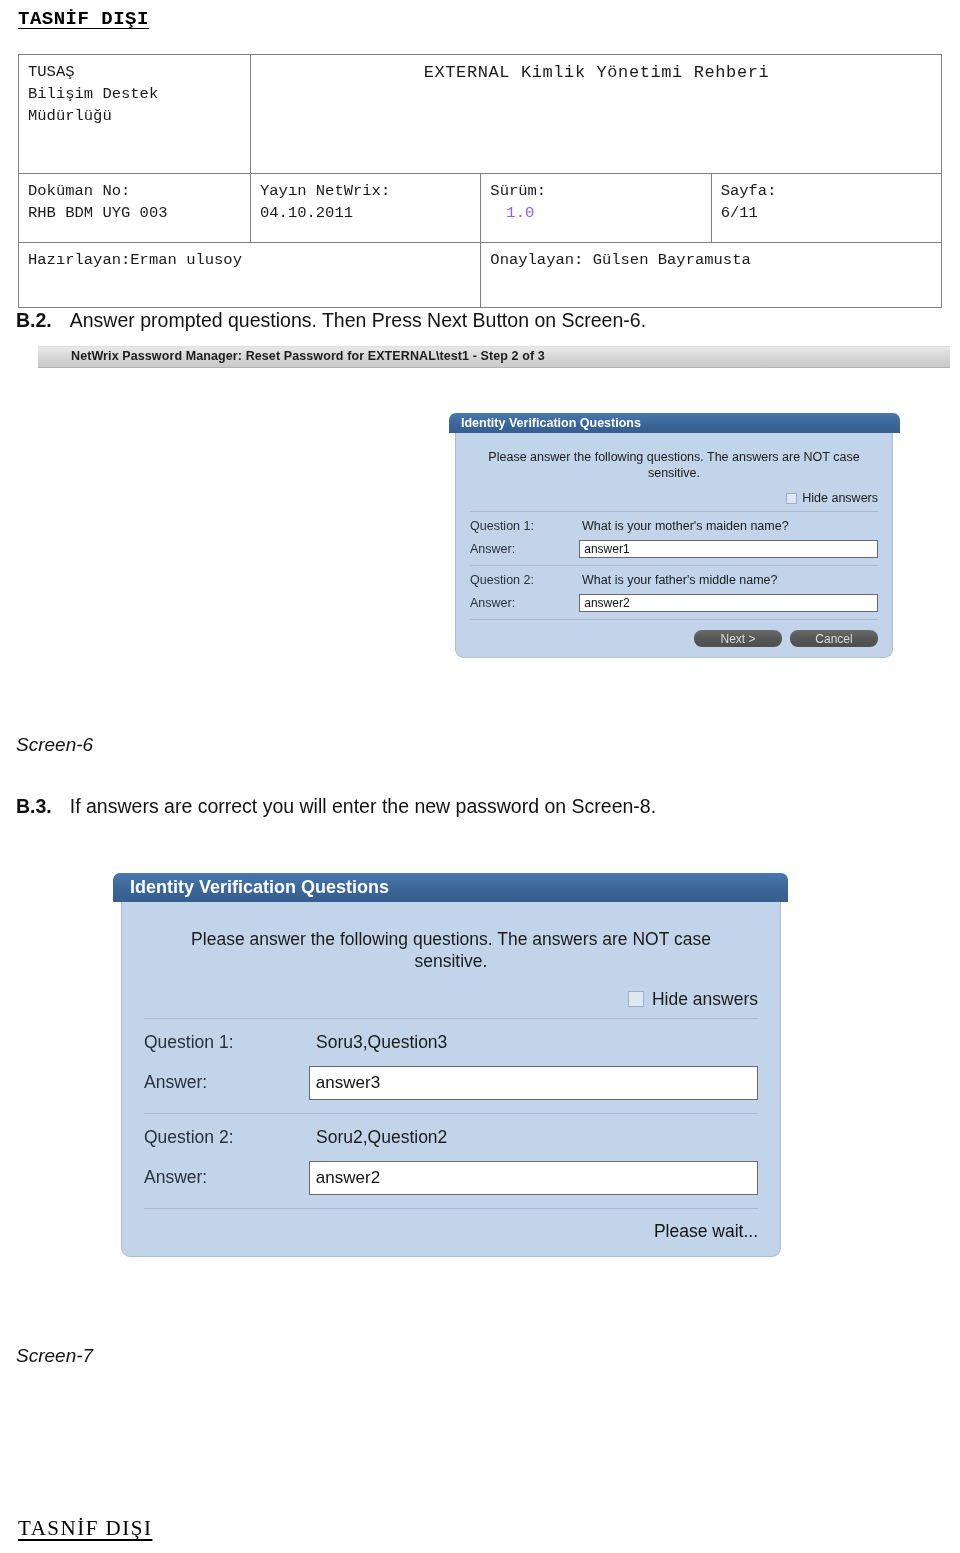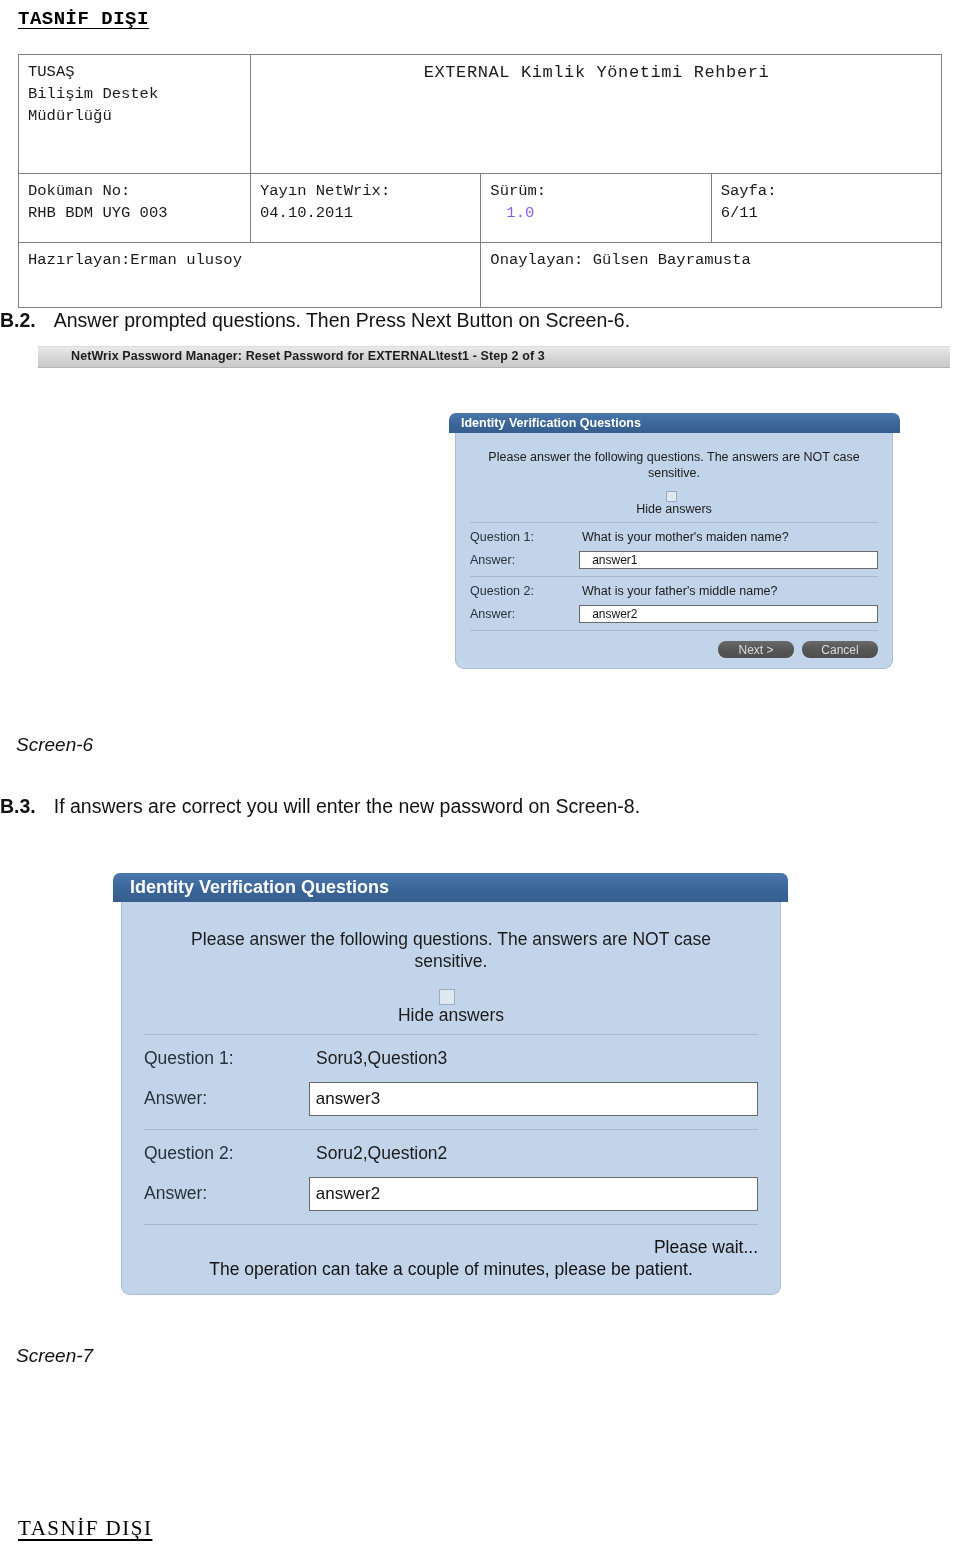--- a/index.html
+++ b/index.html
@@ -65,21 +65,21 @@
   .cell-docno { height: 46px; }
   .cell-date   { width: 198px; }
   .cell-version{ width: 130px; }
   .cell-page   { width: 132px; }
   .cell-prep   { height: 42px; }
   .version-num { color: #8b5cf6; padding-left: 16px; display: inline-block; }
 
   
   .step {
     position: absolute;
-    left: 0;
+    left: 16px;
     font-size: 19.5px;
     color: #111111;
     white-space: nowrap;
   }
   .step .lbl { font-weight: bold; }
   .step .txt { margin-left: 18px; }
   #step-b2 { top: 309px; }
   #step-b3 { top: 795px; }
 
   
@@ -137,21 +137,20 @@
   }
   .ivq-intro {
     text-align: center;
     color: #1b1b1b;
     line-height: 1.28;
   }
   .ivq-hide-row {
     display: flex;
     align-items: center;
     justify-content: flex-end;
-    flex-direction: column;
   }
   .ivq-checkbox {
     display: inline-block;
     background: #dfe7f1;
     border: 1px solid #9aaec4;
     box-sizing: border-box;
   }
   .ivq-hide-label { color: #1b1b1b; }
   .ivq-divider {
     border-top: 1px solid #a9b9cc;
@@ -189,23 +188,23 @@
   }
   #dialog-screen-6 .ivq-body { width: 438px; margin-left: 6px; padding: 12px 14px 10px 14px; }
   #dialog-screen-6 .ivq-intro { font-size: 12.5px; margin: 4px 10px 10px 10px; }
   #dialog-screen-6 .ivq-hide-row { margin: 4px 0 6px 0; }
   #dialog-screen-6 .ivq-checkbox { width: 11px; height: 11px; margin-right: 5px; }
   #dialog-screen-6 .ivq-hide-label { font-size: 12.5px; }
   #dialog-screen-6 .ivq-divider { margin: 4px 0 6px 0; }
   #dialog-screen-6 .ivq-row { margin: 7px 0; }
   #dialog-screen-6 .ivq-qlabel { width: 112px; font-size: 12.5px; }
   #dialog-screen-6 .ivq-qtext { font-size: 12.5px; }
-  #dialog-screen-6 .ivq-input { width: 306px; height: 18px; padding: 0 12px; font-size: 12px; }
+  #dialog-screen-6 .ivq-input { width: 306px; height: 18px; padding: 0 4px; font-size: 12px; }
   #dialog-screen-6 .ivq-buttons { margin-top: 10px; }
-  #dialog-screen-6 .ivq-btn { width: 76px; height: 17px; font-size: 12px; padding-top: 2px; margin-left: 8px; }
+  #dialog-screen-6 .ivq-btn { width: 88px; height: 17px; font-size: 12px; padding-top: 2px; margin-left: 8px; }
 
   
   #dialog-screen-7 { left: 113px; top: 873px; width: 690px; }
   #dialog-screen-7 .ivq-titlebar {
     width: 675px; height: 29px; font-size: 18px; padding: 4px 0 0 17px;
   }
   #dialog-screen-7 .ivq-body { width: 660px; margin-left: 8px; padding: 18px 22px 14px 22px; }
   #dialog-screen-7 .ivq-intro { font-size: 17.5px; margin: 8px 22px 16px 22px; }
   #dialog-screen-7 .ivq-hide-row { margin: 10px 0 8px 0; }
   #dialog-screen-7 .ivq-checkbox { width: 16px; height: 16px; margin-right: 8px; }
@@ -341,19 +340,18 @@
       <span class="ivq-qtext">Soru2,Question2</span>
     </div>
     <div class="ivq-row">
       <span class="ivq-qlabel">Answer:</span>
       <span class="ivq-input">answer2</span>
     </div>
 
     <div class="ivq-divider"></div>
 
     <div class="ivq-wait">Please wait...</div>
-    <div class="ivq-wait-sub">The operation can take a couple of minutes, please be patient.</div>
   </div>
 </div>
 
 <div class="screen-caption" id="caption-screen-7">Screen-7</div>
 
 <div class="classif" id="classification-bottom">TASNİF DIŞI</div>
 
 </body></html>

